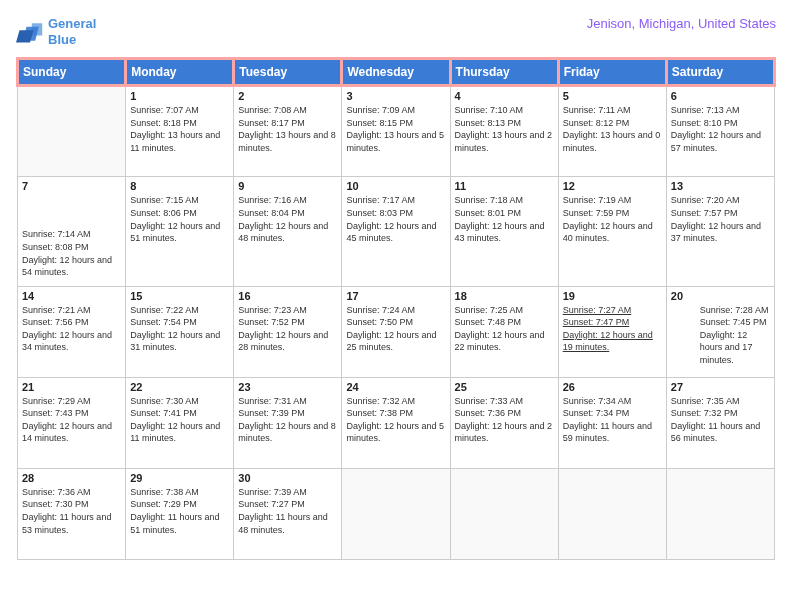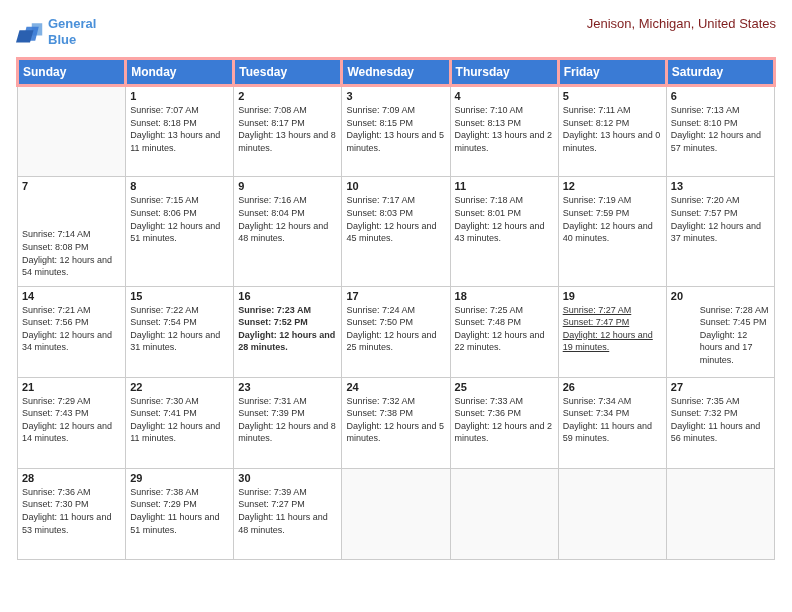--- a/index.html
+++ b/index.html
@@ -44,21 +44,21 @@
     .title-block {
       text-align: right;
     }
     .month-title {
       font-size: 32px;
       font-weight: normal;
       color: #222;
     }
     .location {
       font-size: 13px;
-      color: #7f1d1d;
+      color: #8b5cf6;
     }
     .calendar {
       width: 100%;
       border-collapse: collapse;
       flex: 1;
     }
     .calendar th {
       background: #3a7bd5;
       color: #fff;
       font-size: 12px;
@@ -217,21 +217,21 @@
 Daylight: 12 hours and 34 minutes.</div>
           </td>
           <td>
             <div class="day-number">15</div>
             <div class="cell-text" style="white-space: pre-line;">Sunrise: 7:22 AM
 Sunset: 7:54 PM
 Daylight: 12 hours and 31 minutes.</div>
           </td>
           <td>
             <div class="day-number">16</div>
-            <div class="cell-text" style="white-space: pre-line; font-weight: bold;">Sunrise: 7:23 AM
+            <div class="cell-text" style="white-space: pre-line;">Sunrise: 7:23 AM
 Sunset: 7:52 PM
 Daylight: 12 hours and 28 minutes.</div>
           </td>
           <td>
             <div class="day-number">17</div>
             <div class="cell-text" style="white-space: pre-line;">Sunrise: 7:24 AM
 Sunset: 7:50 PM
 Daylight: 12 hours and 25 minutes.</div>
           </td>
           <td>

